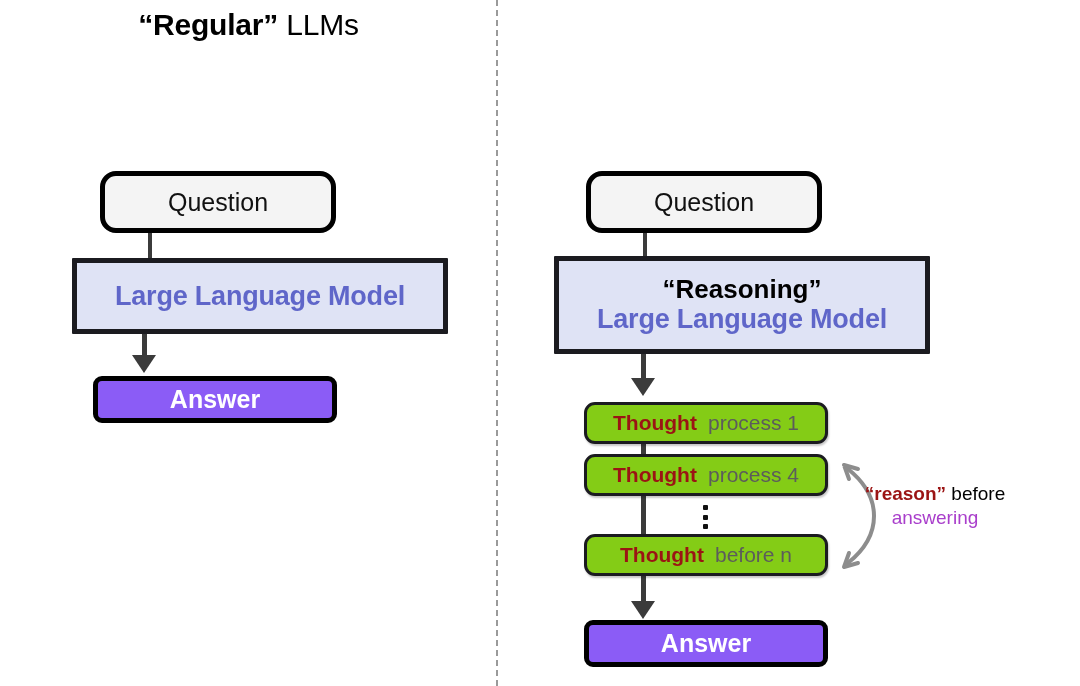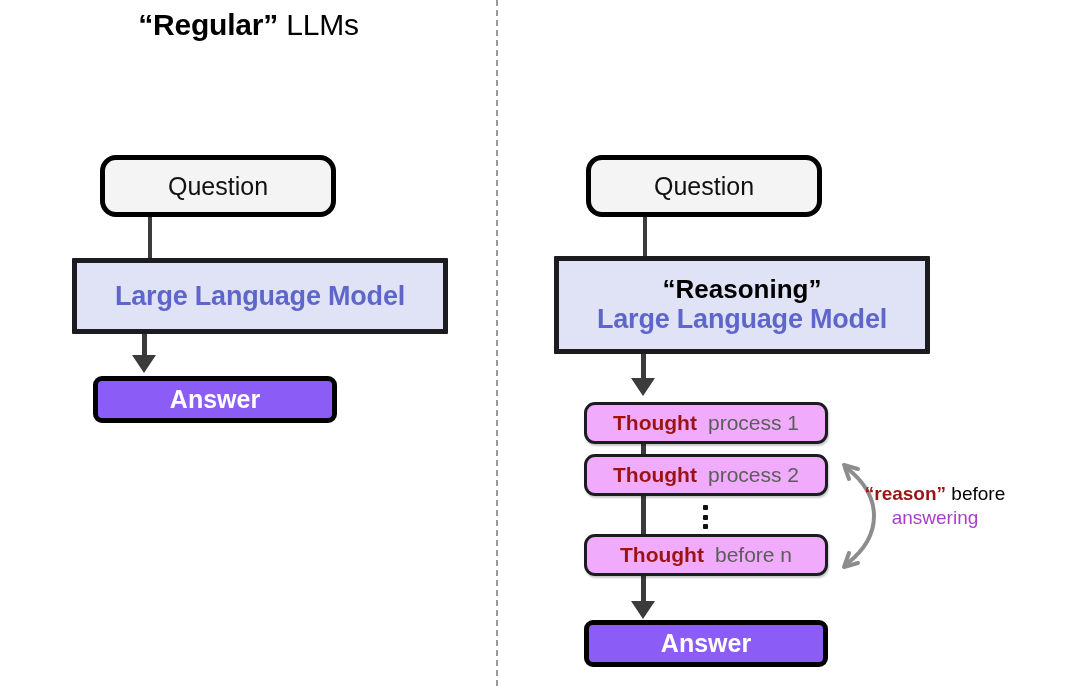--- a/index.html
+++ b/index.html
@@ -59,20 +59,21 @@
   }
 
   
   .node-question {
     background: #f4f4f4;
     border: 5px solid #000000;
     border-radius: 16px;
     font-size: 25px;
     color: #111111;
     font-weight: normal;
+    margin-top: 16px;
   }
 
   
   .node-llm {
     background: #dfe3f5;
     border: 5px solid #1b1b20;
     border-radius: 1px;
     line-height: 1.12;
   }
   .node-llm .llm-top {
@@ -92,21 +93,21 @@
     background: #8b5cf6;
     border: 5px solid #000000;
     border-radius: 9px;
     font-size: 25px;
     font-weight: bold;
     color: #ffffff;
   }
 
   
   .node-thought {
-    background: #f0abfc;
+    background: #84cc16;
     border: 3px solid #1b1b20;
     border-radius: 11px;
     font-size: 21px;
     display: flex;
     flex-direction: row;
     align-items: center;
     justify-content: center;
     gap: 11px;
     box-shadow: 1px 2px 2px rgba(0,0,0,0.22);
   }
@@ -223,21 +224,21 @@
 
   <div class="conn" style="left:641px; top:402px; width:5px; height:160px;"></div>
 
   <div class="node node-thought" style="left:584px; top:402px; width:244px; height:42px;">
     <span class="tw">Thought</span>
     <span class="tp">process 1</span>
   </div>
 
   <div class="node node-thought" style="left:584px; top:454px; width:244px; height:42px;">
     <span class="tw">Thought</span>
-    <span class="tp">process 2</span>
+    <span class="tp">process 4</span>
   </div>
 
   <div class="ellipsis" style="left:703px; top:505px; width:5px; height:24px;">
     <i></i>
       <i></i>
       <i></i>
   </div>
 
   <div class="node node-thought" style="left:584px; top:534px; width:244px; height:42px;">
     <span class="tw">Thought</span>

